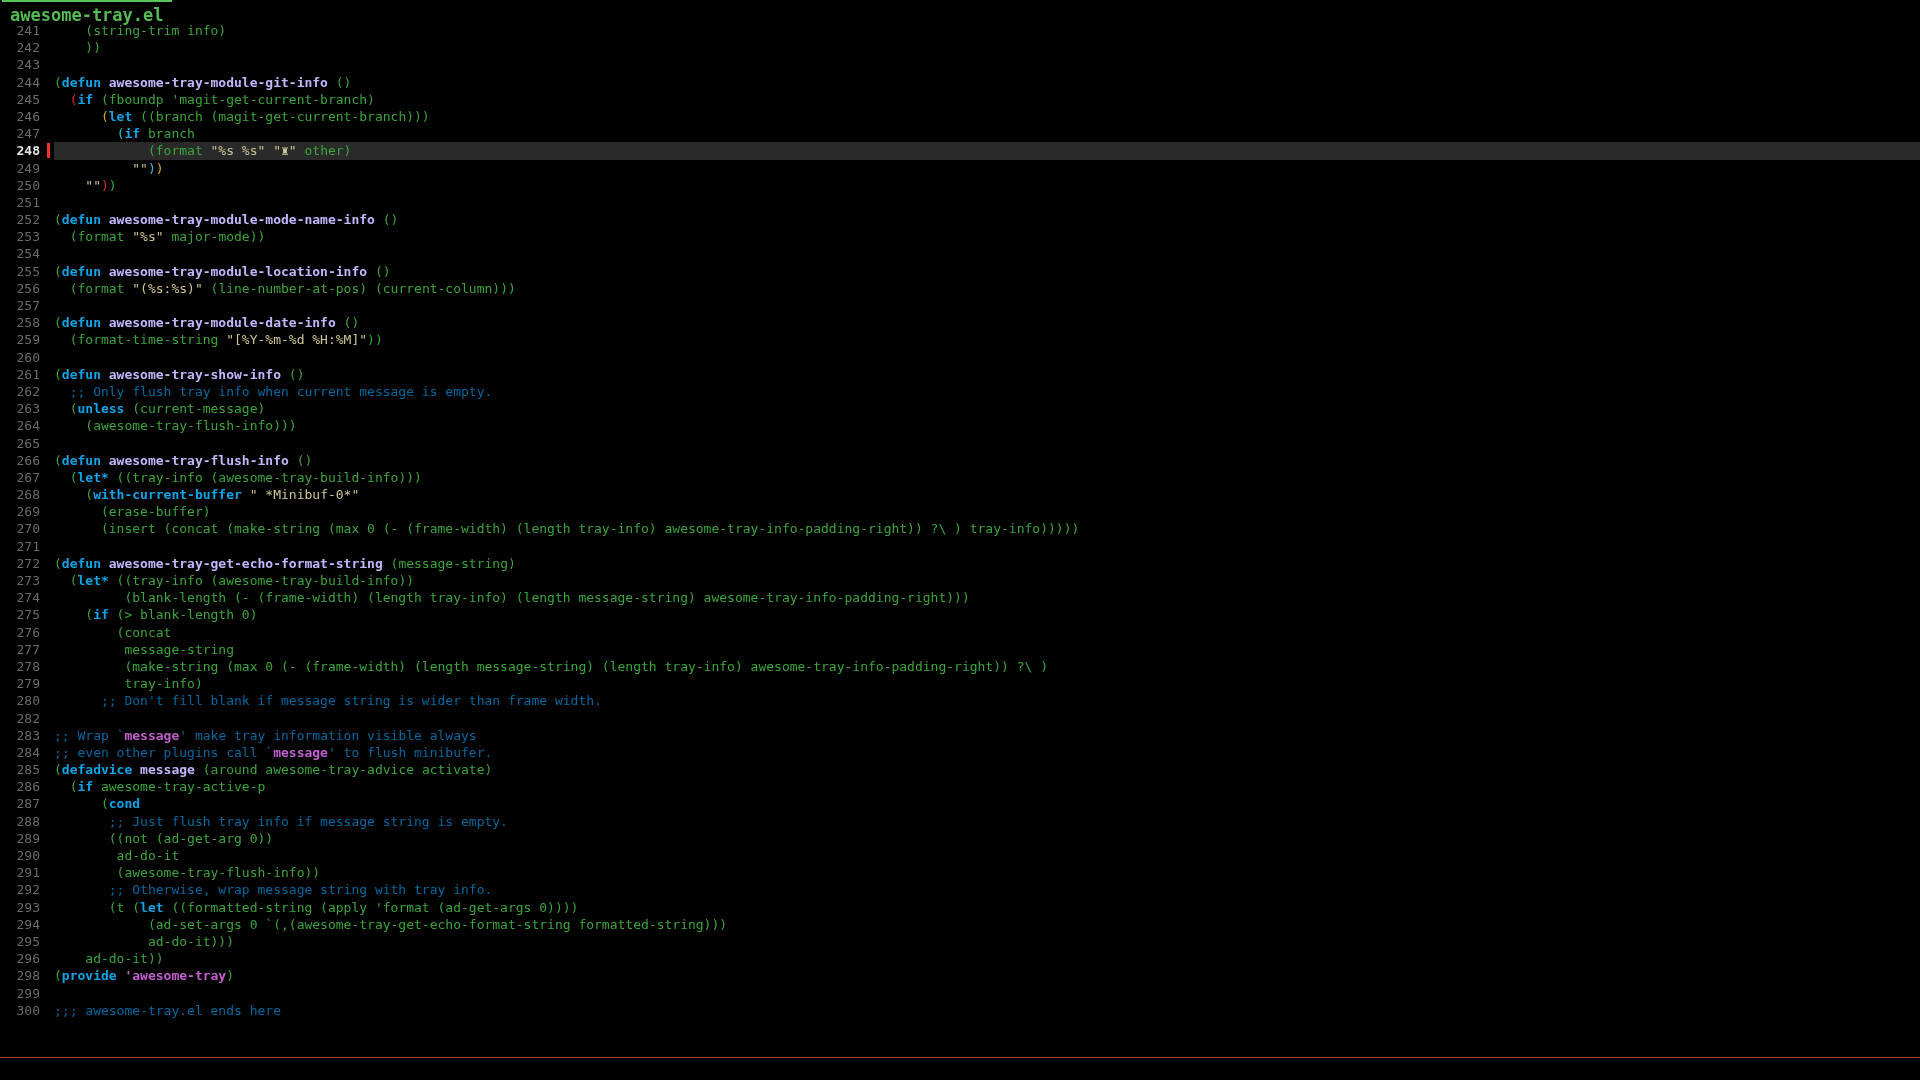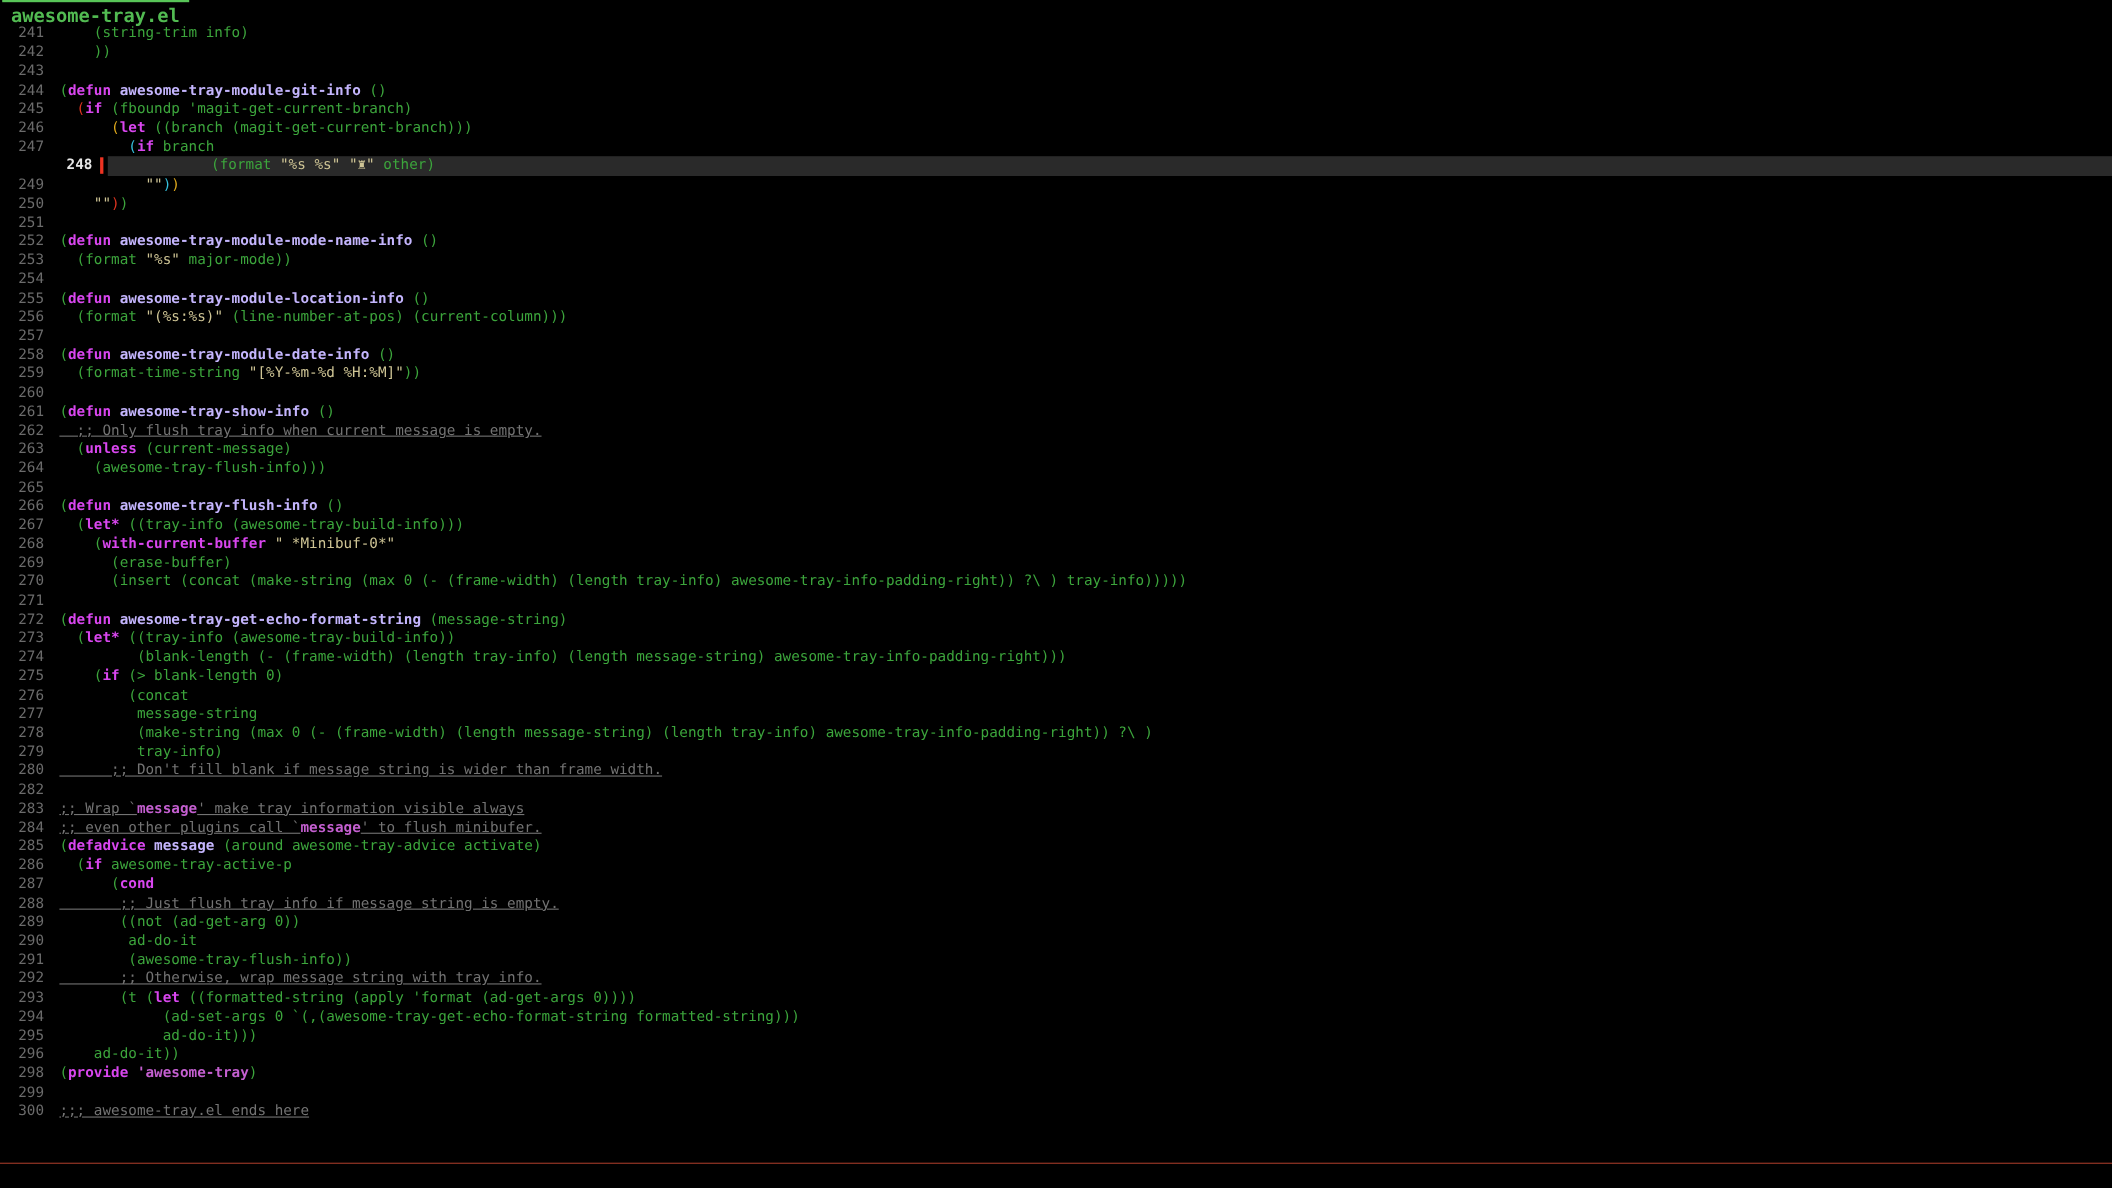--- a/index.html
+++ b/index.html
@@ -13,30 +13,30 @@
   
   .tab{position:absolute;top:0;left:0;height:28px;}
   .tab-line{position:absolute;top:0;left:2px;width:170px;height:2px;background:#58c558;}
   .tab-title{position:absolute;top:5px;left:10px;font-size:17px;font-weight:bold;color:#52bb52;white-space:pre;}
 
   
   .code{position:absolute;top:22px;left:0;width:1920px;}
   .line{display:flex;height:17.2px;line-height:17.2px;font-size:13px;white-space:pre;}
   .ln{flex:none;width:40px;text-align:right;padding-right:14px;color:#6b6b6b;}
   .src{flex:1;position:relative;color:#3ca53c;}
-  .line.cur .ln{color:#e6e6e6;font-weight:bold;margin-left:44px;}
+  .line.cur .ln{color:#e6e6e6;font-weight:bold;}
   .line.cur .src{background:#2a2a2a;}
   .cursor{position:absolute;left:-7px;top:1px;width:3px;height:15px;background:#ee3322;}
 
   
   .d{color:#3ca53c;}
-  .k{color:#d946ef;font-weight:bold;}
+  .k{color:#0ea5e9;font-weight:bold;}
   .f{color:#c4b5fd;font-weight:bold;}
   .s{color:#cfc595;}
-  .c{color:#737373;text-decoration:underline;}
+  .c{color:#0369a1;}
   .m{color:#c45fd0;font-weight:bold;}
   .pr{color:#e03420;}
   .py{color:#dfa91c;}
   .pc{color:#35c0dc;}
 
   
   .divider{position:absolute;top:1057px;left:0;width:1920px;height:1px;background:#a13a28;}
   .tray{position:absolute;top:1059px;left:0;width:1906px;height:21px;line-height:21px;
         text-align:right;font-size:13px;font-weight:bold;white-space:pre;}
 </style>

